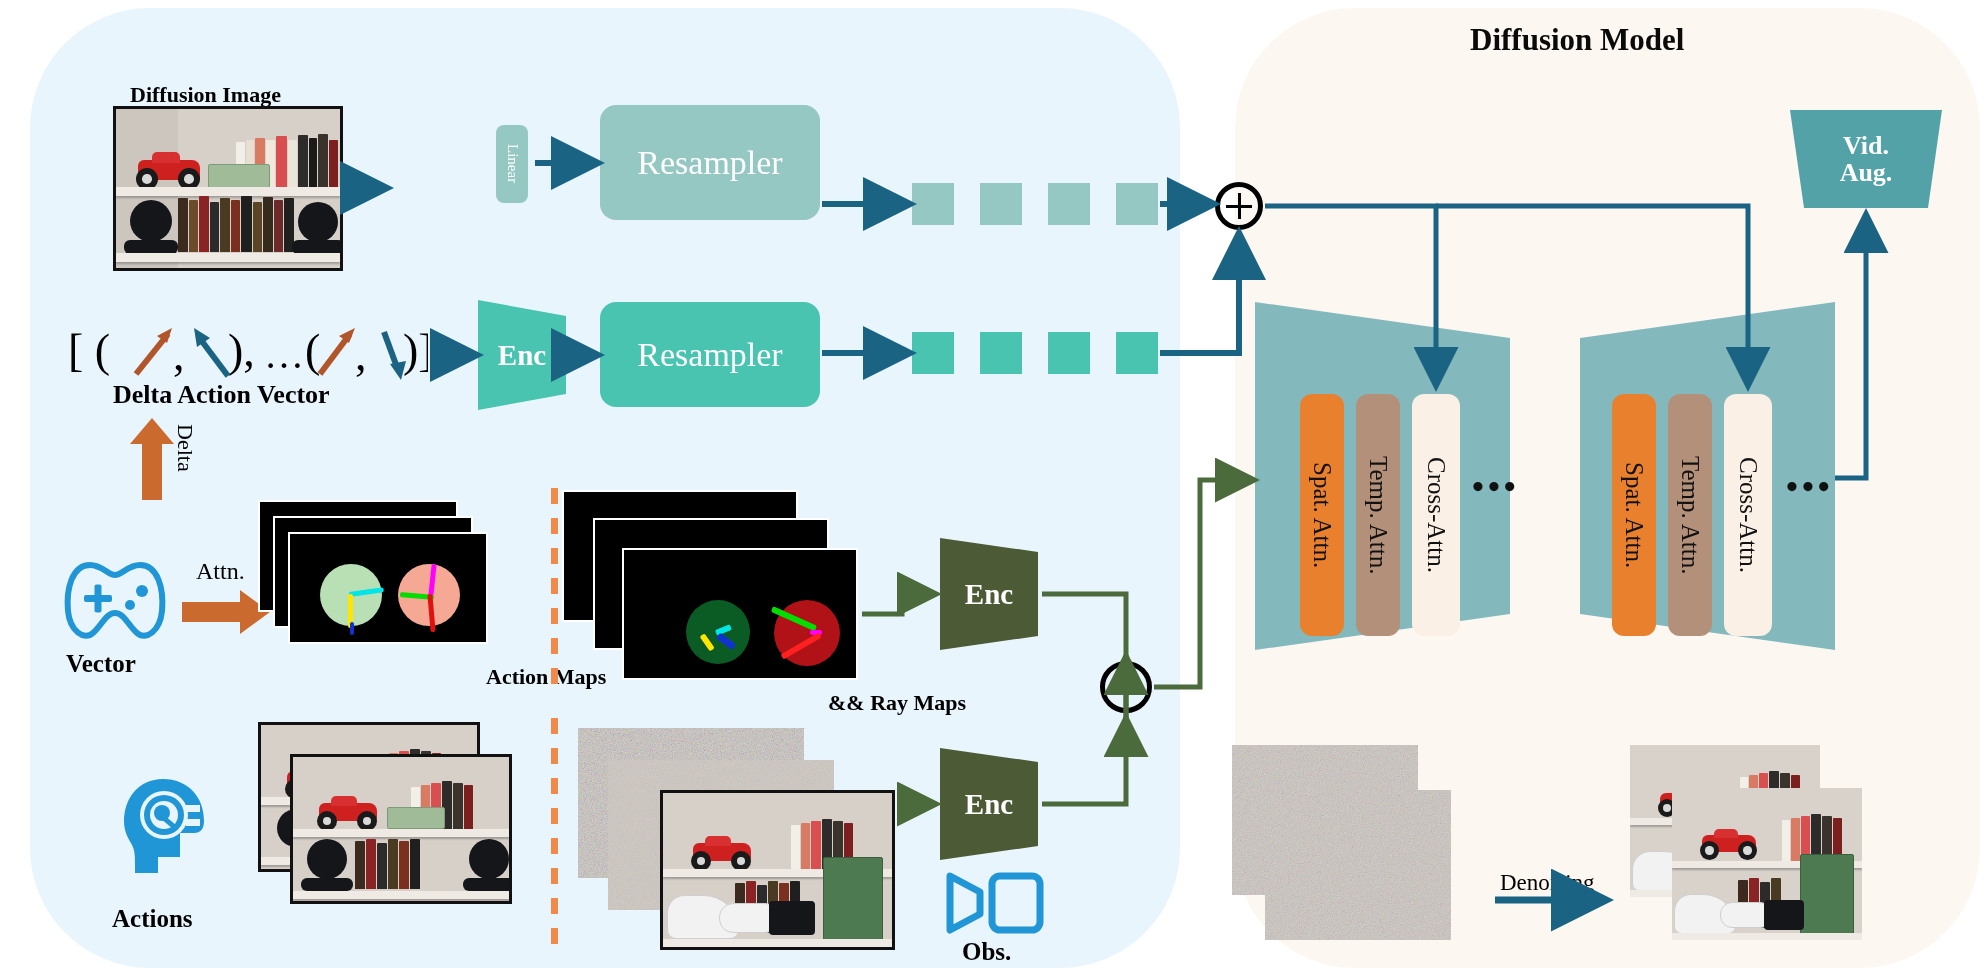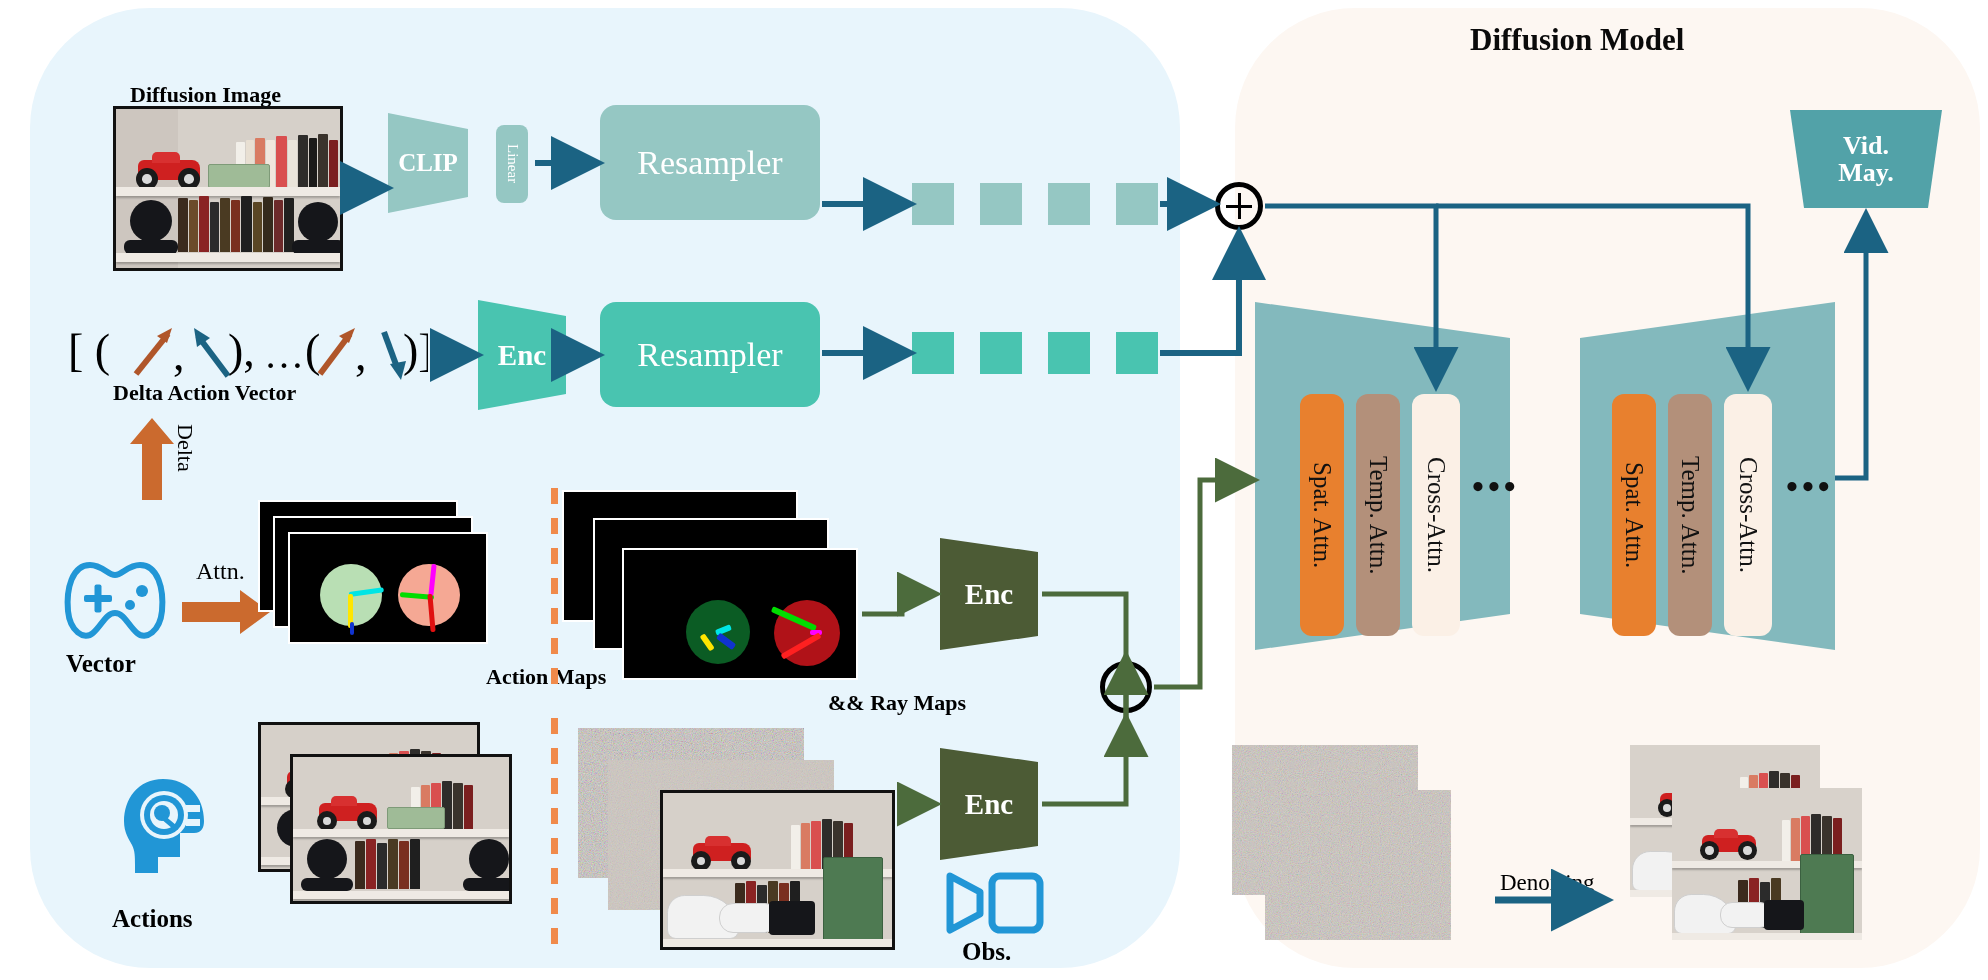--- a/index.html
+++ b/index.html
@@ -154,26 +154,20 @@
       <div class="book" style="left:168px; bottom:16px; width:10px; height:54px; background:#20201f;"></div>
 
       <div class="gripper" style="left:14px; bottom:26px; width:42px; height:42px; border-radius:50%;"></div>
       <div class="gripper" style="left:8px; bottom:14px; width:54px; height:14px;"></div>
       <div class="gripper" style="left:182px; bottom:26px; width:40px; height:40px; border-radius:50%;"></div>
       <div class="gripper" style="left:176px; bottom:14px; width:52px; height:14px;"></div>
       <div class="shelf-board" style="left:0; bottom:6px; width:100%; height:9px;"></div>
     </div>
   </div>
 
-  <div class="trap" style="left:388px; top:113px; width:80px; height:100px;">
-    <svg width="80" height="100" style="position:absolute;left:0;top:0;">
-      <polygon points="0,0 80,16 80,84 0,100" fill="#95c7c3"></polygon>
-    </svg>
-    <span style="font-size:25px; color:#ffffff;">CLIP</span>
-  </div>
 
   <div class="rbox" style="left:496px; top:125px; width:32px; height:78px; background:#95c7c3; border-radius:8px;">
     <span style="writing-mode:vertical-rl; font-size:15px; color:#fff;">Linear</span>
   </div>
 
   <div class="rbox" style="left:600px; top:105px; width:220px; height:115px; background:#95c7c3;">
     <span style="font-size:34px;">Resampler</span>
   </div>
 
   <div class="tok" style="left:912px; top:183px; width:42px; height:42px; background:#95c7c3;"></div>
@@ -196,21 +190,21 @@
       <text x="237" y="48" font-family="Liberation Serif, serif" font-size="46" fill="#000">(</text>
       <line x1="252" y1="56" x2="282" y2="16" stroke="#b0562a" stroke-width="6"></line>
       <polygon points="287,10 271,18 281,25" fill="#b0562a"></polygon>
       <text x="287" y="52" font-family="Liberation Serif, serif" font-size="46" fill="#000">,</text>
       <line x1="316" y1="14" x2="330" y2="52" stroke="#1b6383" stroke-width="6"></line>
       <polygon points="333,62 322,46 338,43" fill="#1b6383"></polygon>
       <text x="335" y="48" font-family="Liberation Serif, serif" font-size="46" fill="#000">)]</text>
     </svg>
   </div>
 
-  <div class="lbl" style="left:113px; top:380px; font-size:22px;">Delta Action Vector</div>
+  <div class="lbl" style="left:113px; top:380px; font-size:26px;">Delta Action Vector</div>
 
   <div style="position:absolute; left:130px; top:418px;">
     <svg width="44" height="82">
       <polygon points="22,0 44,26 32,26 32,82 12,82 12,26 0,26" fill="#cb6a2e"></polygon>
     </svg>
   </div>
   <div class="lbl-plain" style="left:172px; top:424px; font-size:22px; writing-mode:vertical-rl;">Delta</div>
 
   <div class="trap" style="left:478px; top:300px; width:88px; height:110px;">
     <svg width="88" height="110" style="position:absolute;left:0;top:0;">
@@ -467,21 +461,21 @@
   <div class="pill" style="left:1724px; top:394px; width:48px; height:242px; background:#fbf0e6;">
     <span>Cross-Attn.</span>
   </div>
   <div class="dots" style="left:1786px; top:468px;">•••</div>
 
   <div class="trap" style="left:1790px; top:110px; width:152px; height:98px; flex-direction:column;">
     <svg width="152" height="98" style="position:absolute;left:0;top:0;">
       <polygon points="0,0 152,0 138,98 14,98" fill="#52a2a8"></polygon>
     </svg>
     <span style="font-size:26px; color:#fff; line-height:1.05;">Vid.</span>
-    <span style="font-size:26px; color:#fff; line-height:1.05;">May.</span>
+    <span style="font-size:26px; color:#fff; line-height:1.05;">Aug.</span>
   </div>
 
   <div class="photo noborder" style="left:1232px; top:745px; width:186px; height:150px;">
     <svg class="noise" viewBox="0 0 186 150" preserveAspectRatio="none">
       <defs>
           <filter id="nf3">
             <feTurbulence type="fractalNoise" baseFrequency="0.95" numOctaves="3" stitchTiles="stitch"></feTurbulence>
           </filter>
         </defs>
       <rect width="186" height="150" filter="url(#nf3)" opacity="0.85"></rect>

